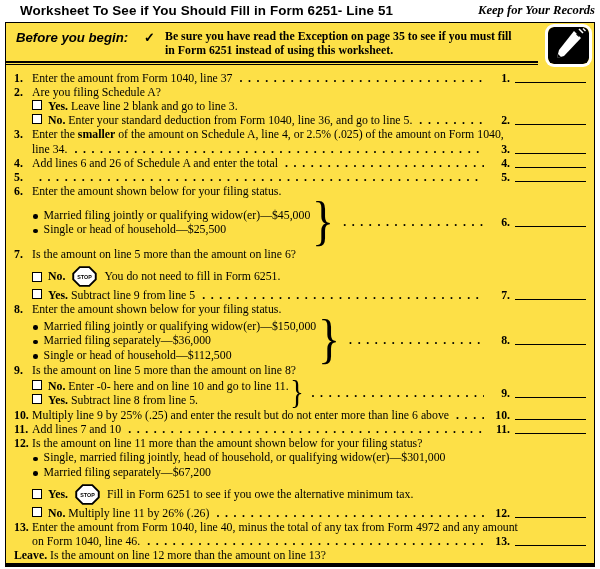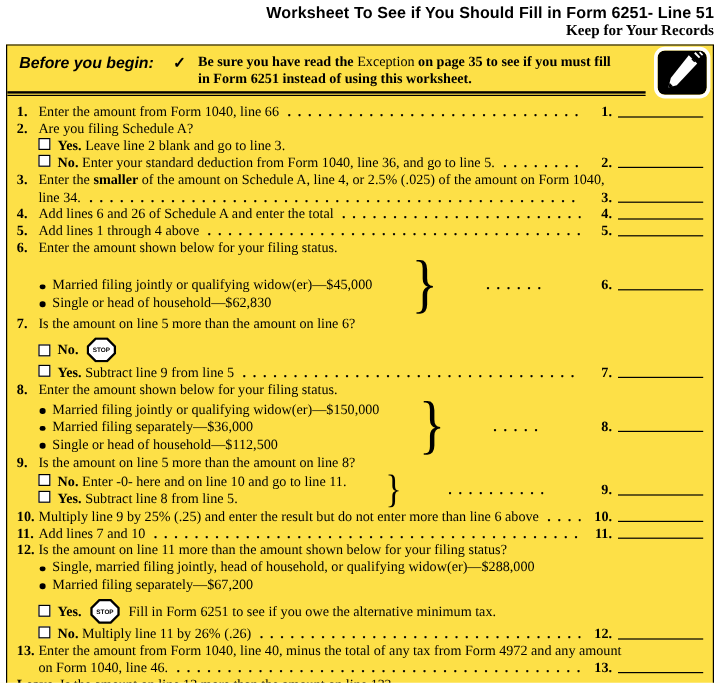--- a/index.html
+++ b/index.html
@@ -5,37 +5,37 @@
   * { margin:0; padding:0; box-sizing:border-box; }
   html,body { background:#fff; }
   body {
     width:600px; height:569px; overflow:hidden;
     font-family:"Liberation Serif", serif;
     font-size:11.8px; color:#000;
   }
   .b { font-weight:bold; }
 
   
-  .titlebar { display:flex; justify-content:space-between; align-items:flex-end; padding:3px 5px 4px 20px;flex-direction:column; }
+  .titlebar { display:flex; justify-content:space-between; align-items:flex-end; padding:3px 5px 4px 20px; }
   .title { font-family:"Liberation Sans", sans-serif; font-weight:bold; font-size:13.4px; letter-spacing:0.1px; }
-  .keep  { font-family:"Liberation Serif", serif; font-weight:bold; font-size:12.6px; }
+  .keep  { font-family:"Liberation Serif", serif; font-weight:bold; font-style:italic; font-size:12.6px; }
 
   
   .box {
     margin:0 5px; height:545px; position:relative;
     border:1.6px solid #000; border-bottom:4.5px solid #000;
     background:#fde047; overflow:hidden;
   }
 
   
   .byb { display:flex; align-items:flex-start; padding:7px 60px 3px 10px; min-height:34px; }
   .byb-label { font-family:"Liberation Sans", sans-serif; font-style:italic; font-weight:bold; font-size:13.2px; flex:0 0 auto; margin-right:16px; }
   .byb-check { font-size:13px; font-weight:bold; margin-right:10px; flex:0 0 auto; }
   .byb-text  { width:352px; line-height:13.5px; font-weight:600; }
-  .byb-text .xb { font-weight:400; }
+  .byb-text .xb { font-weight:700; }
   .pencil { position:absolute; top:4px; right:5px; width:41px; height:37px; z-index:2; box-shadow:0 0 0 3px #fff; border-radius:6px; }
   .sep { height:3.5px; border-top:2.2px solid #000; border-bottom:1px solid #000; margin:1px 56px 4px 0; }
 
   
   .list { padding:2px 8px 0 8px; }
   .row  { display:flex; align-items:baseline; margin-top:1.2px; line-height:13px; }
   .num  { flex:0 0 18px; font-weight:bold; }
   .txt  { white-space:nowrap; }
   .sub  { padding-left:18px; }
   .sub2 { padding-left:30px; }
@@ -45,21 +45,21 @@
   .leader::before { content:".........................................................................."; letter-spacing:5.6px; }
 
   .rcol { flex:0 0 97px; display:flex; align-items:flex-end; line-height:13px; }
   .rnum { width:21px; text-align:right; font-weight:bold; }
   .blank { flex:1 1 auto; border-bottom:1.4px solid #000; margin:0 0 2px 5px; height:1px; }
 
   .cbx { flex:0 0 auto; display:inline-block; width:10px; height:10px; border:1.4px solid #000; margin-right:6px; margin-bottom:-1px; background:#fff; }
   .blt { flex:0 0 auto; display:inline-block; width:4.6px; height:4.6px; border-radius:50%; background:#000; margin:0 6px 2px 1px; }
 
   
-  .group { align-items:flex-end; margin-top:2px;gap:31px; }
+  .group { align-items:center; margin-top:2px; }
   .gbody { flex:0 0 auto; }
   .brow  { display:flex; align-items:baseline; line-height:14.5px; }
   .brace { flex:0 0 auto; font-family:"Liberation Serif", serif; transform:scaleX(0.85); }
   .b3 { font-size:54px; height:44px; line-height:43px; }
   .b2 { font-size:33px; height:28px; line-height:27px; }
   .group .leader { align-self:center; }
   .group .rcol { align-self:center; }
 
   
   .stoprow { align-items:center; margin-top:5px; margin-bottom:2px; }
@@ -90,21 +90,21 @@
     <span class="byb-label">Before you begin:</span>
     <span class="byb-check">✓</span>
     <span class="byb-text"><span>Be sure you have read the </span><span class="xb">Exception</span><span> on page 35 to see if you must fill in Form 6251 instead of using this worksheet.</span></span>
   </div>
   <div class="sep"></div>
 
   <div class="list">
 
     <div class="row">
       <span class="num">1.</span>
-      <span class="txt">Enter the amount from Form 1040, line 66</span>
+      <span class="txt">Enter the amount from Form 1040, line 37</span>
       <span class="leader"></span>
       <span class="rcol">
           <span class="rnum">1.</span>
           <span class="blank"></span>
         </span>
     </div>
 
     <div class="row">
       <span class="num">2.</span>
       <span class="txt">Are you filing Schedule A?</span>
@@ -141,41 +141,40 @@
       <span class="txt">Add lines 6 and 26 of Schedule A and enter the total</span>
       <span class="leader"></span>
       <span class="rcol">
           <span class="rnum">4.</span>
           <span class="blank"></span>
         </span>
     </div>
 
     <div class="row">
       <span class="num">5.</span>
-      <span class="txt">Add lines 1 through 4 above</span>
       <span class="leader"></span>
       <span class="rcol">
           <span class="rnum">5.</span>
           <span class="blank"></span>
         </span>
     </div>
 
     <div class="row">
       <span class="num">6.</span>
       <span class="txt">Enter the amount shown below for your filing status.</span>
     </div>
     <div class="row group sub">
       <div class="gbody">
         <div class="brow">
             <span class="blt"></span>
             <span>Married filing jointly or qualifying widow(er)—$45,000</span>
           </div>
         <div class="brow">
             <span class="blt"></span>
-            <span>Single or head of household—$62,830</span>
+            <span>Single or head of household—$25,500</span>
           </div>
       </div>
       <span class="brace b3">}</span>
       <span class="leader"></span>
       <span class="rcol">
           <span class="rnum">6.</span>
           <span class="blank"></span>
         </span>
     </div>
 
@@ -183,20 +182,21 @@
       <span class="num">7.</span>
       <span class="txt">Is the amount on line 5 more than the amount on line 6?</span>
     </div>
     <div class="row stoprow sub">
       <span class="cbx"></span>
       <span class="b">No.</span>
       <svg class="stop-svg" viewBox="0 0 26 22" width="25" height="21">
         <polygon points="8,1.2 18,1.2 24.8,8 24.8,14 18,20.8 8,20.8 1.2,14 1.2,8" fill="#fff" stroke="#000" stroke-width="2"></polygon>
         <text x="13" y="13.3" text-anchor="middle" font-family="Liberation Sans, sans-serif" font-size="5.6" font-weight="bold" fill="#000">STOP</text>
       </svg>
+      <span class="stoptext">You do not need to fill in Form 6251.</span>
     </div>
     <div class="row sub">
       <span class="cbx"></span>
       <span class="txt"><span class="b">Yes.</span><span> Subtract line 9 from line 5</span></span>
       <span class="leader"></span>
       <span class="rcol">
           <span class="rnum">7.</span>
           <span class="blank"></span>
         </span>
     </div>
@@ -270,21 +270,21 @@
           <span class="blank"></span>
         </span>
     </div>
 
     <div class="row">
       <span class="num">12.</span>
       <span class="txt">Is the amount on line 11 more than the amount shown below for your filing status?</span>
     </div>
     <div class="row sub">
       <span class="blt"></span>
-      <span class="txt">Single, married filing jointly, head of household, or qualifying widow(er)—$288,000</span>
+      <span class="txt">Single, married filing jointly, head of household, or qualifying widow(er)—$301,000</span>
     </div>
     <div class="row sub">
       <span class="blt"></span>
       <span class="txt">Married filing separately—$67,200</span>
     </div>
     <div class="row stoprow sub">
       <span class="cbx"></span>
       <span class="b">Yes.</span>
       <svg class="stop-svg" viewBox="0 0 26 22" width="25" height="21">
         <polygon points="8,1.2 18,1.2 24.8,8 24.8,14 18,20.8 8,20.8 1.2,14 1.2,8" fill="#fff" stroke="#000" stroke-width="2"></polygon>

